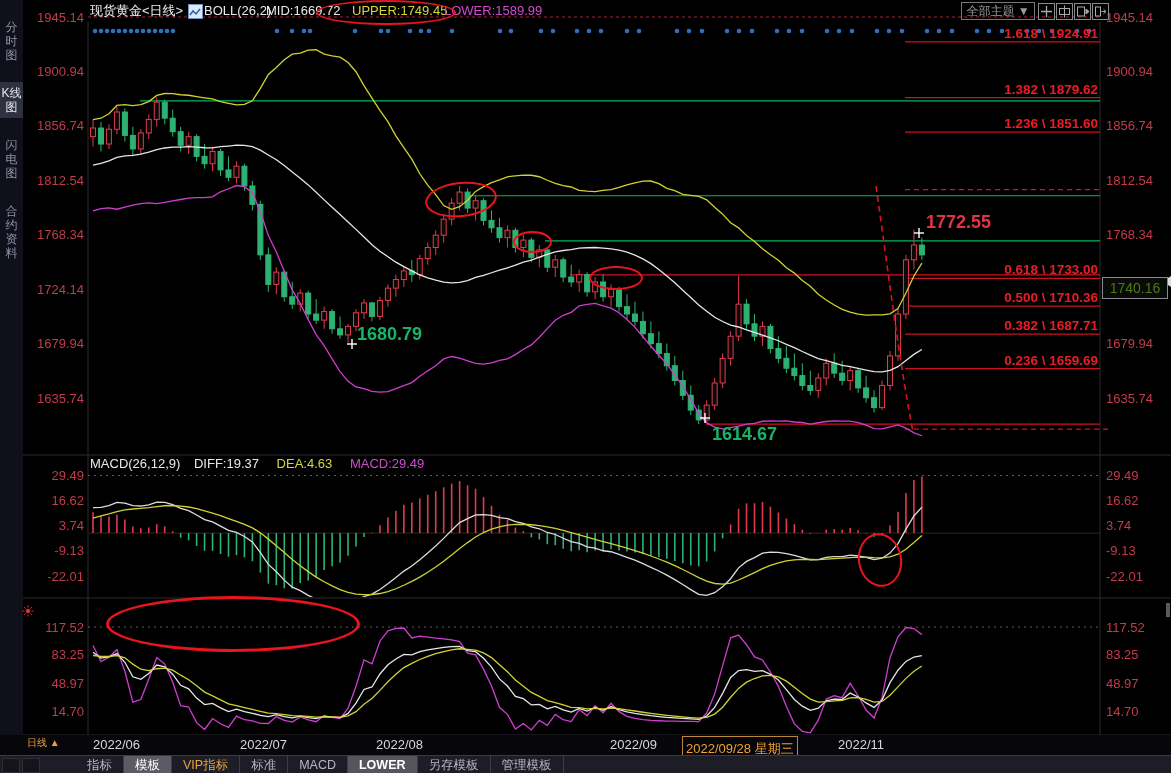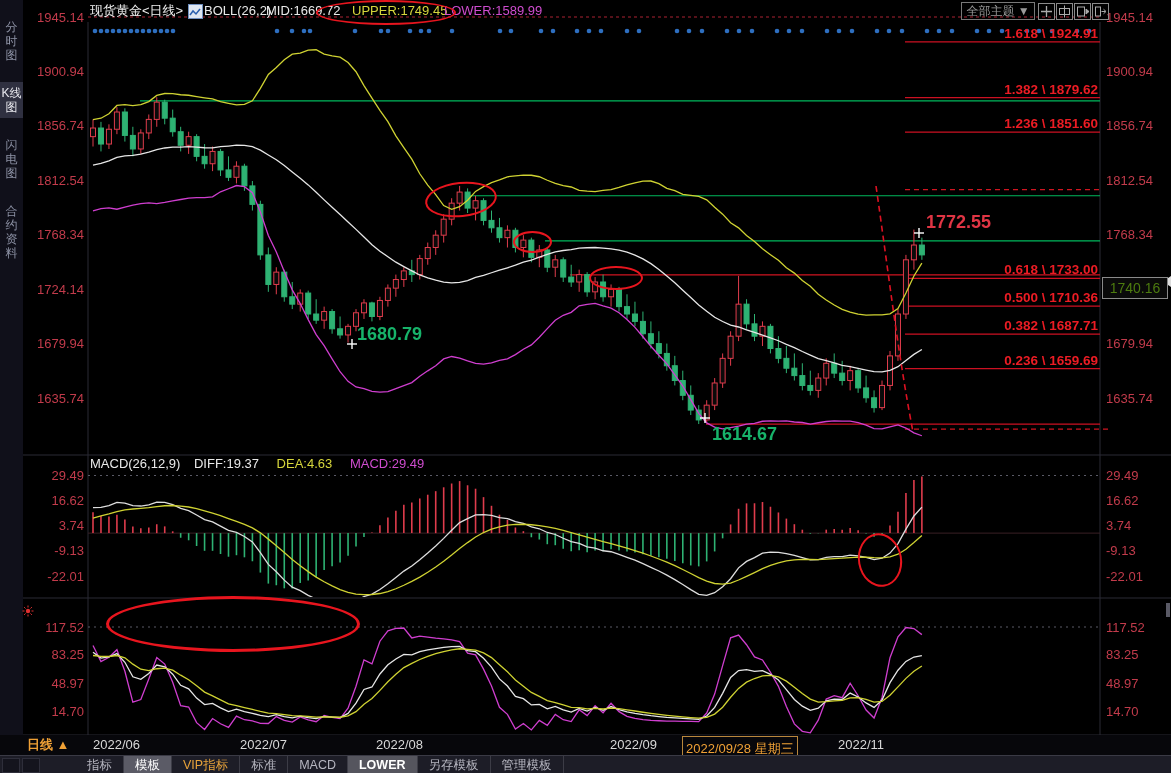--- a/index.html
+++ b/index.html
@@ -29,21 +29,21 @@
   .lg-w{color:#e9e9e9;} .lg-y{color:#d6d63c;margin-left:14px;} .lg-m{color:#cf4ccf;margin-left:14px;}
   
   .px-label{position:absolute;font-size:18px;font-weight:bold;z-index:4;}
   
   .ell{position:absolute;border:2.5px solid #e8151e;border-radius:50%;z-index:6;pointer-events:none;}
   
   #price-tag{position:absolute;left:1102px;top:269px;width:64px;height:20px;background:#0a0a0a;
              border:1px solid #8a8a8a;color:#4d7c0f;font-size:14px;text-align:center;line-height:20px;z-index:6;margin-top:8px;}
   
   #date-row{position:absolute;left:0;top:735px;width:1171px;height:20px;background:#07070b;z-index:3;}
-  #period-label{position:absolute;left:27px;top:1px;color:#f0a136;font-size:13px;font-weight:bold;}
+  #period-label{position:absolute;left:27px;top:1px;color:#f0a136;font-size:10px;font-weight:normal;}
   .date-label{position:absolute;top:2px;font-size:13px;color:#d8d8d8;white-space:nowrap;}
   .date-label.hl{color:#f0a136;border:1px solid #b9873c;padding:3px 3px;top:1px;}
   
   #toolbar{position:absolute;left:0;top:755px;width:1171px;height:18px;background:#1d1d27;
            border-top:1px solid #3a3a45;box-sizing:border-box;z-index:3;}
   .corner-cell{position:absolute;top:2px;width:16px;height:13px;background:#14141d;border:1px solid #2e2e3a;}
   #tb-items{position:absolute;left:76px;top:0;display:flex;height:18px;}
   .tb-item{padding:0 11px;font-size:12.5px;line-height:18px;color:#b6b6c0;
            border-right:1px solid #3c3c46;cursor:pointer;white-space:nowrap;}
   .tb-item.active{background:#5b5b66;color:#ffffff;}

